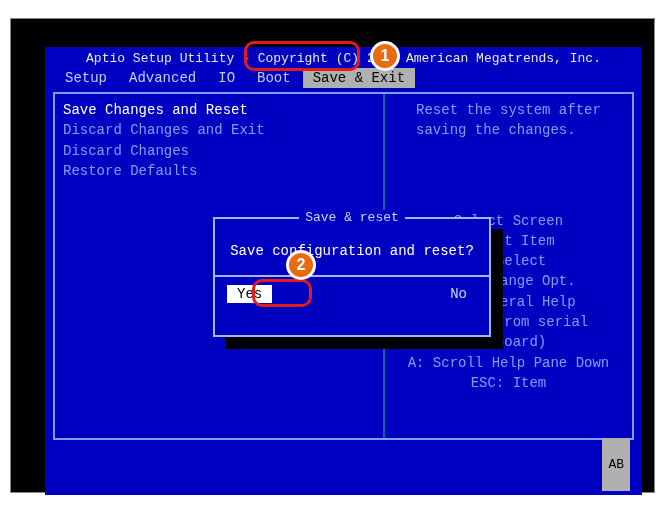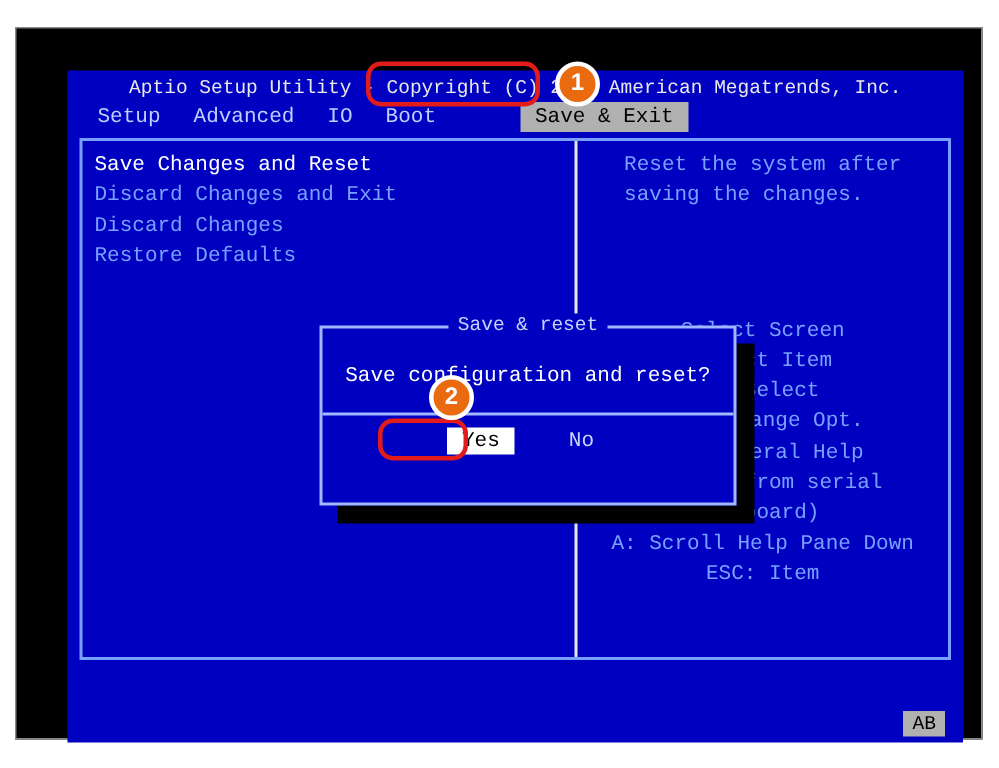--- a/index.html
+++ b/index.html
@@ -29,32 +29,31 @@
   display: flex;
   gap: 2px;
   padding: 2px 10px 4px 10px;
   font-size: 14px;
   color: #bfcfff;
 }
 .tab { padding: 2px 10px; }
 .tab.sel {
   background: #b0b0b0;
   color: #000;
-  margin-left: 44px;
 }
 .panes {
   display: flex;
   margin: 0 8px;
   height: 348px;
   border: 2px solid #7aa0ff;
   background: #0000c0;
 }
 .left {
   flex: 1.35;
-  border-right: 2px solid #e5e5e5;
+  border-right: 2px solid #0369a1;
   padding: 6px 8px;
   color: #7aa0ff;
   line-height: 1.45;
 }
 .left .hi { color: #fff; }
 .right {
   flex: 1;
   padding: 6px 8px;
   color: #7aa0ff;
   line-height: 1.45;
@@ -68,21 +67,21 @@
   text-align: center;
   color: #e8e8e8;
   font-size: 13px;
   padding: 10px 0 0 0;
 }
 .kbd-ind {
   position: absolute;
   right: 12px; bottom: 4px;
   background: #b0b0b0;
   color: #000;
-  padding: 1px 6px;
+  padding: 19px 6px;
   font-size: 13px;
 }
 
 
 .dlg-shadow {
   position: absolute;
   left: 180px; top: 182px;
   width: 278px; height: 120px;
   background: #000;
 }
@@ -99,21 +98,21 @@
   margin-top: -10px;
 }
 .dlg-title span {
   background: #0000c0;
   padding: 0 6px;
   color: #c8d4ff;
   font-size: 13px;
 }
 .dlg-msg { text-align: center; padding: 18px 8px 16px 8px; font-size: 14px; }
 .dlg-sep { border-top: 2px solid #9fb8ff; }
-.dlg-btns { display: flex; justify-content: center; gap: 26px; padding: 8px 0; }
+.dlg-btns { display: flex; justify-content: space-between; gap: 26px; padding: 8px 12px; }
 .dlg-btn { padding: 1px 10px; color: #c8d4ff; }
 .dlg-btn.sel { background: #fff; color: #000; }
 
 
 .annot-box {
   position: absolute;
   border: 3px solid #e21b1b;
   border-radius: 10px;
   pointer-events: none;
 }

